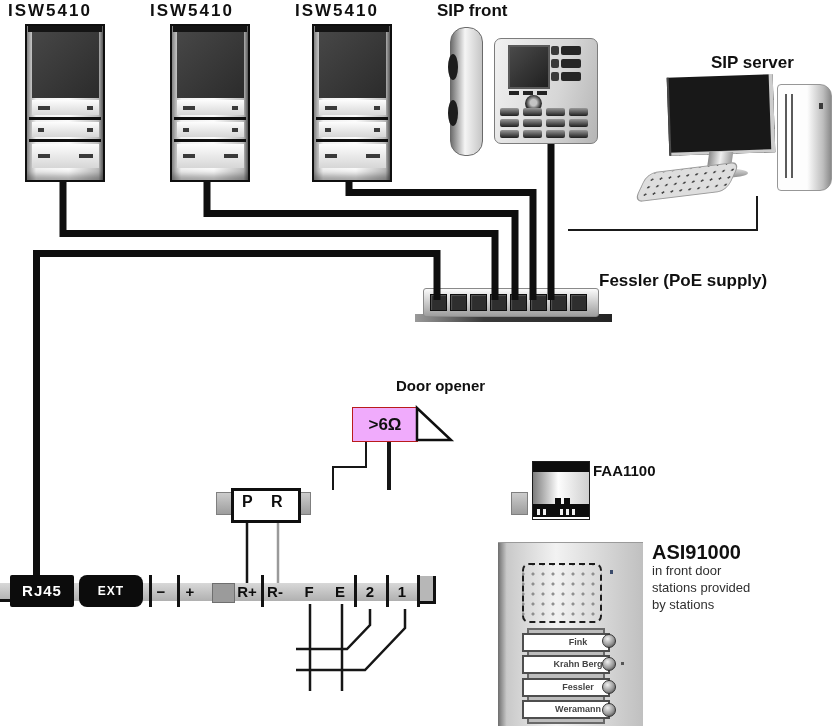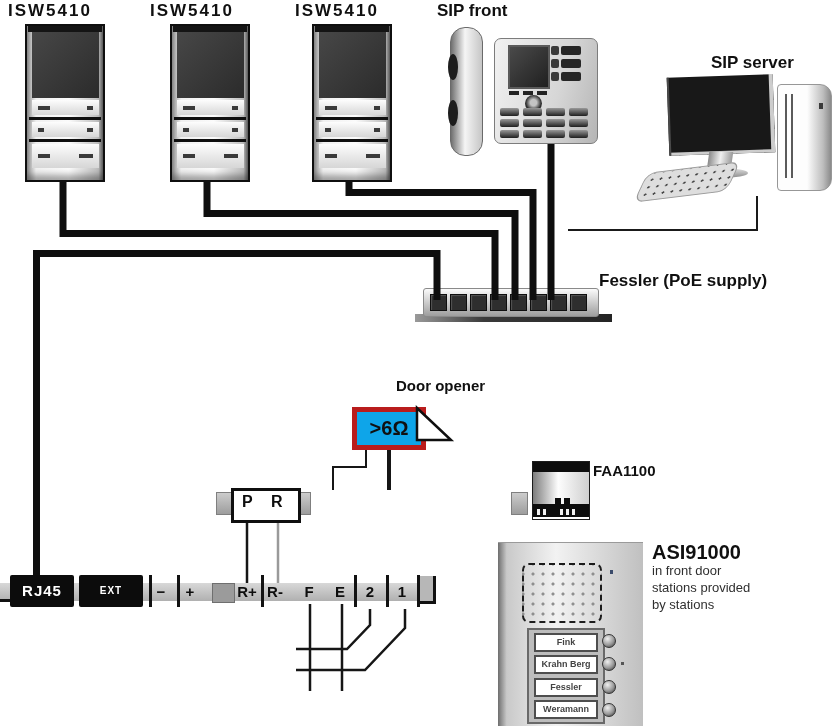--- a/index.html
+++ b/index.html
@@ -60,23 +60,23 @@
 
   
   .switch-body{position:absolute;left:423px;top:288px;width:174px;height:27px;border-radius:3px;z-index:2;
                background:linear-gradient(180deg,#fbfbfb,#9d9d9d);border:1px solid #8a8a8a;}
   .switch-shadow{position:absolute;left:415px;top:314px;width:197px;height:8px;z-index:2;
                  background:linear-gradient(90deg,#9a9a9a,#3a3a3a 35%,#242424);}
   .port{position:absolute;top:294px;width:15px;height:15px;background:#2e2e2e;z-index:2;
         border:1px solid #0f0f0f;box-shadow:inset 1px 1px 1px #555;}
 
   
-  .resistor{position:absolute;left:352px;top:407px;width:64px;height:33px;background:#0ea5e9;z-index:4;
-            border:5px solid #b91c1c;display:flex;align-items:center;justify-content:center;
-            font-weight:bold;font-size:20px;}
+  .resistor{position:absolute;left:352px;top:407px;width:64px;height:33px;background:#f0abfc;z-index:4;
+            border:1px solid #b91c1c;display:flex;align-items:center;justify-content:center;
+            font-weight:bold;font-size:17px;}
   .relay{position:absolute;left:310px;top:488px;width:201px;height:29px;background:#0c0c0c;border-radius:2px;z-index:4;}
   .relay span{position:absolute;top:5px;color:#fff;font-weight:bold;font-size:16px;}
   .prbox{position:absolute;left:231px;top:488px;width:64px;height:29px;background:#fff;z-index:4;
          border:3px solid #0f0f0f;}
   .prbox span{position:absolute;top:2px;color:#0d0d0d;font-weight:bold;font-size:16px;}
   .tab{position:absolute;width:15px;height:21px;top:492px;z-index:3;
        background:linear-gradient(180deg,#cccccc,#9d9d9d);border:1px solid #7f7f7f;}
 
   
   .faa{position:absolute;left:532px;top:461px;width:56px;height:57px;border:1px solid #1c1c1c;z-index:4;}
@@ -105,21 +105,21 @@
        background:linear-gradient(90deg,#6e6e6e 0,#c9c9c9 6%,#f2f2f2 40%,#c0c0c0 100%);
        border-top:1px solid #9a9a9a;}
   .asi-speaker{position:absolute;left:24px;top:20px;width:76px;height:56px;border:2px dashed #1c1c1c;
                border-radius:7px;background-image:radial-gradient(#8f8f8f 1.3px,rgba(0,0,0,0) 1.8px);
                background-size:10px 10px;background-position:4px 4px;}
   .asi-dot{position:absolute;left:112px;top:27px;width:3px;height:4px;background:#3a4a6a;}
   .asi-plates{position:absolute;left:29px;top:85px;width:74px;height:92px;border:2px solid #696969;
               background:#bdbdbd;display:flex;flex-direction:column;justify-content:space-evenly;
               align-items:center;}
   .plate{width:60px;height:15px;background:#fff;border:2px solid #4e4e4e;font-size:9px;font-weight:bold;
-         color:#444;text-align:center;line-height:14px;overflow:hidden;}
+         color:#444;text-align:center;line-height:14px;overflow:hidden;padding-left:24px;}
   .bellbtn{position:absolute;left:104px;width:12px;height:12px;border-radius:50%;border:1px solid #333;
            background:radial-gradient(circle at 38% 32%,#f0f0f0,#9a9a9a 55%,#3f3f3f 95%);}
   .asi-tinydot{position:absolute;left:123px;top:119px;width:3px;height:3px;background:#555;}
   .asi-note{position:absolute;left:652px;font-size:13px;line-height:17px;color:#2f2f2f;z-index:4;}
 </style>
 </head>
 <body>
 
 <div id="stage">
 
@@ -283,21 +283,21 @@
       <div class="faa-tick" style="left:27px;"></div>
       <div class="faa-tick" style="left:33px;"></div>
       <div class="faa-tick" style="left:39px;"></div>
     </div>
   </div>
   <div class="lbl" style="left:593px;top:462px;font-size:15px;">FAA1100</div>
 
   <div class="band"></div>
   <div class="edge-tick"></div>
   <div class="blackbox" style="left:10px;width:64px;font-size:15px;">RJ45</div>
-  <div class="blackbox" style="left:79px;width:64px;font-size:10px;">EXT</div>
+  <div class="blackbox" style="left:79px;width:64px;font-size:12px;border-radius:8px;">EXT</div>
   <div class="sep" style="left:149px;"></div>
   <div class="sep" style="left:177px;"></div>
   <div class="sep" style="left:261px;"></div>
   <div class="sep" style="left:354px;"></div>
   <div class="sep" style="left:386px;"></div>
   <div class="sep" style="left:417px;"></div>
   <div class="grayblock"></div>
   <div class="bterm" style="left:150px;width:22px;">−</div>
   <div class="bterm" style="left:181px;width:18px;">+</div>
   <div class="bterm" style="left:234px;width:26px;">R+</div>

